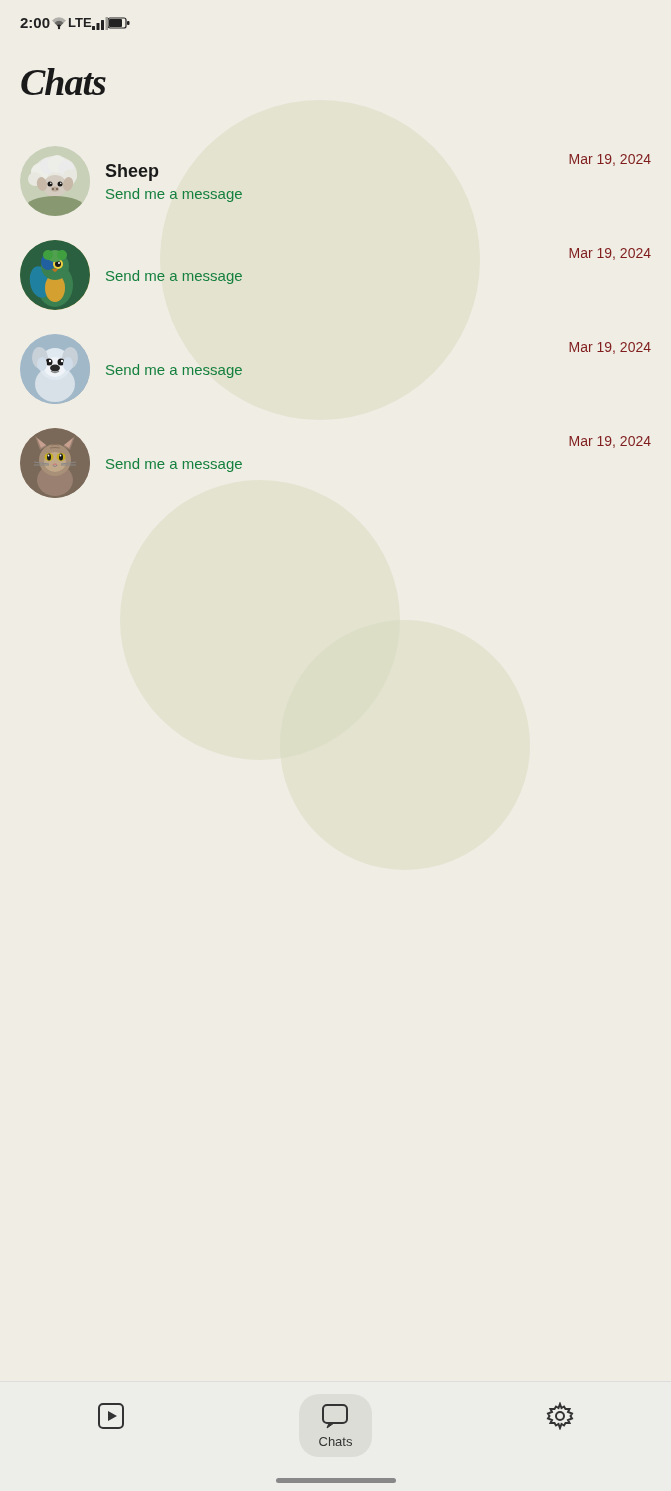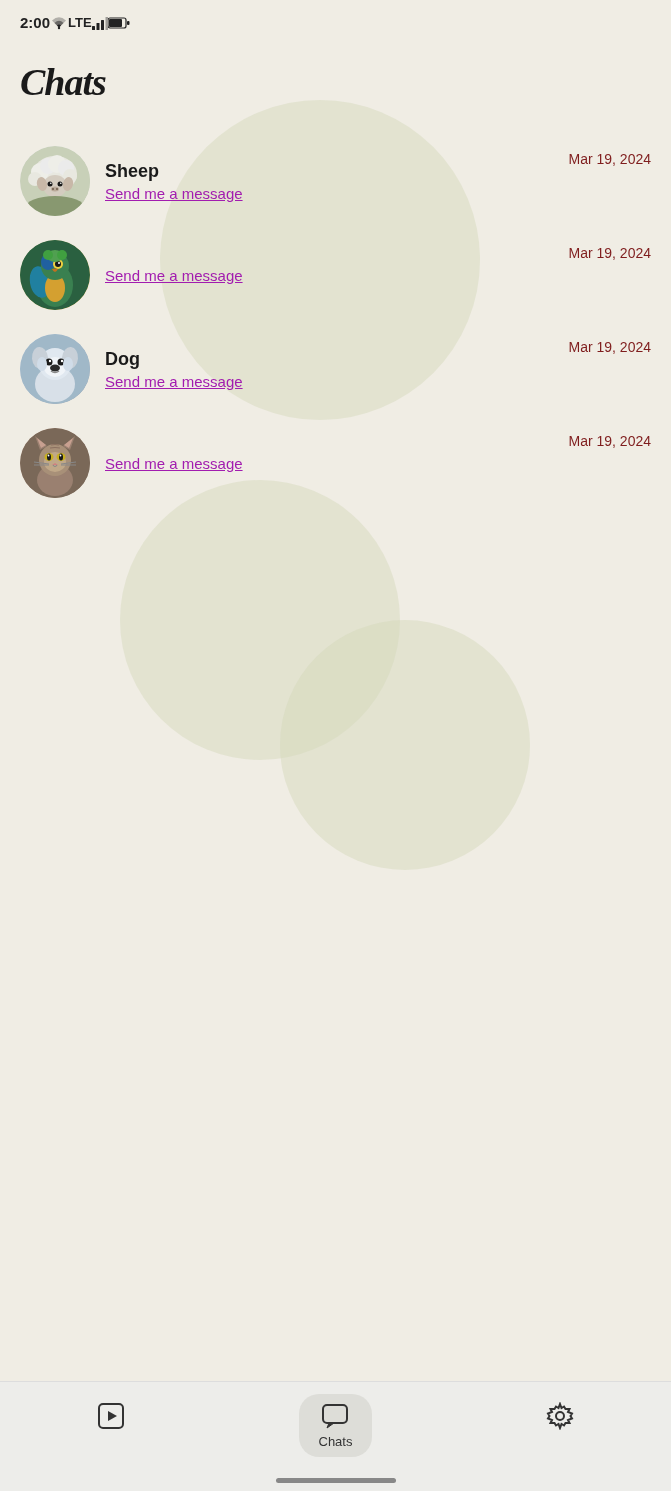--- a/index.html
+++ b/index.html
@@ -124,22 +124,21 @@
 
     .chat-name {
       font-size: 18px;
       font-weight: 600;
       color: #1a1a1a;
       margin-bottom: 3px;
     }
 
     .chat-preview {
       font-size: 15px;
-      color: #a21caf;
-      text-decoration: underline;
+      color: #15803d;
     }
 
     .chat-time {
       font-size: 14px;
       color: #7f1d1d;
       white-space: nowrap;
       align-self: flex-start;
       padding-top: 5px;
     }
 
@@ -330,21 +329,20 @@
 
         <ellipse cx="35" cy="34" rx="5" ry="3.5" fill="#2a2a2a"></ellipse>
 
         <path d="M31 37 Q35 40 39 37" stroke="#888" stroke-width="1.5" fill="none"></path>
 
         <ellipse cx="22" cy="30" rx="5" ry="7" fill="#d0dce8"></ellipse>
         <ellipse cx="48" cy="30" rx="5" ry="7" fill="#d0dce8"></ellipse>
       </svg>
     </div>
     <div class="chat-content">
-      <div class="chat-name">Dog</div>
       <div class="chat-preview">Send me a message</div>
     </div>
     <div class="chat-time">Mar 19, 2024</div>
   </div>
 
   <div class="chat-item">
     <div class="avatar-container avatar-cat">
       <svg width="70" height="70" viewBox="0 0 70 70">
         <circle cx="35" cy="35" r="35" fill="#7a6858"></circle>
 

